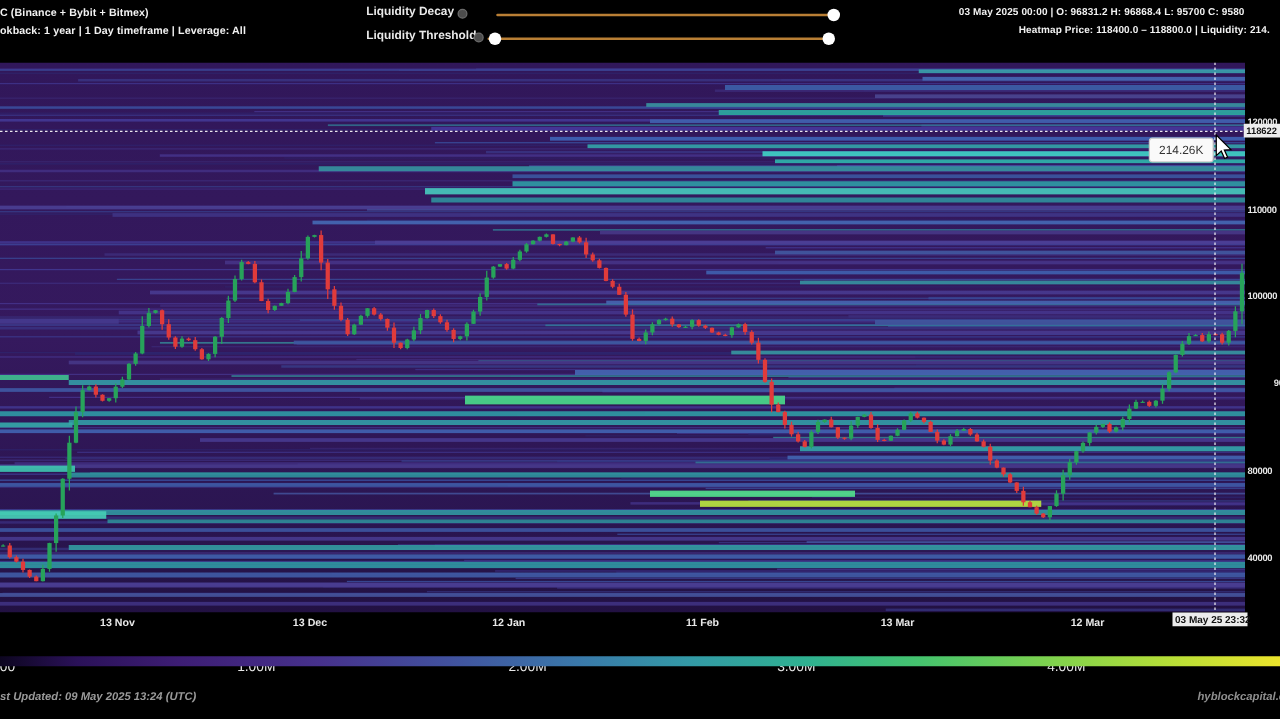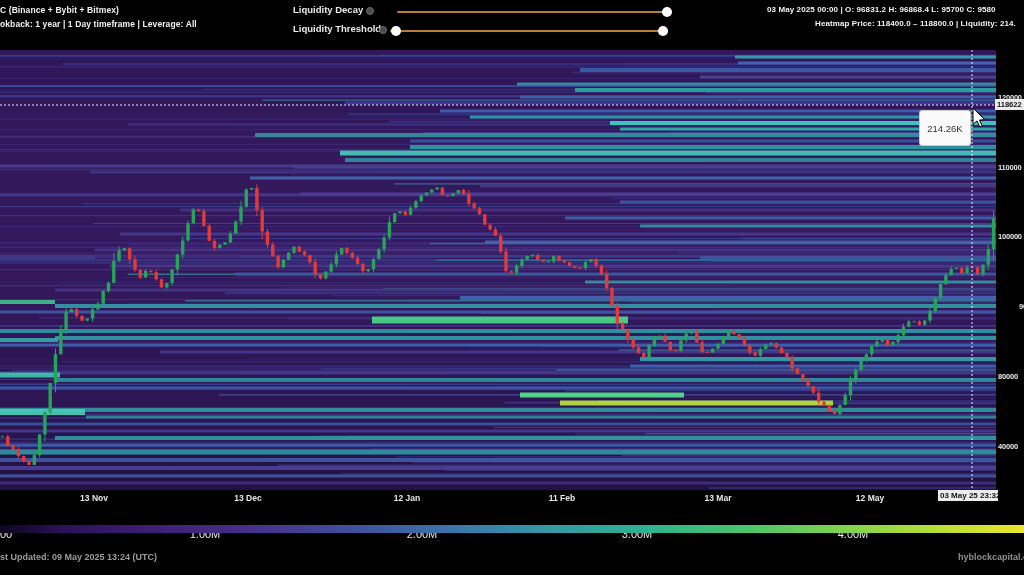--- a/index.html
+++ b/index.html
@@ -13,27 +13,27 @@
   .handle { position:absolute; top:-4px; width:10px; height:10px; border-radius:50%; background:#fff; }
   #chart-wrap { left:0; top:50px; width:996px; height:440px; }
   .y-label { position:absolute; left:998px; color:#e8e8e8; font-size:7.5px; font-weight:700;
     letter-spacing:-0.2px; white-space:nowrap; }
   .x-label { position:absolute; top:493px; color:#e8e8e8; font-size:8.5px; font-weight:700;
     transform:translateX(-50%); white-space:nowrap;margin-left:20px; }
   .cb-label { position:absolute; top:515px; color:#e8e8e8; font-size:11px; font-weight:400;
     transform:translateX(-50%); white-space:nowrap;margin-top:13px; }
   .tag { position:absolute; background:#ececec; color:#111; font-size:7.5px; font-weight:700;
     padding:1px 2px; white-space:nowrap; z-index:6; }
-  #tooltip { left:919px; top:110px; width:52px; height:36px; background:#fafafa; border:1px solid #c9c9c9;
+  #tooltip { left:919px; top:110px; width:52px; height:20px; background:#fafafa; border:1px solid #c9c9c9;
     border-radius:3px; color:#333; font-size:9.5px; font-weight:400; display:flex; align-items:center;
     justify-content:center; z-index:7; }
   #colorbar { left:0; top:525px; width:1024px; height:8px;
     background:linear-gradient(to right,#0d0620 0%,#2a1158 6%,#3d1d74 14%,#46318c 25%,#41519e 35%,
       #3a78aa 45%,#339aa6 54%,#2fb191 63%,#46c46e 72%,#7ed24e 82%,#b4de38 91%,#ece42c 100%); }
-  .foot-txt { color:#9a9a9a; font-size:9px; font-weight:700; white-space:nowrap; }
+  .foot-txt { color:#9a9a9a; font-size:9px; font-weight:700; white-space:nowrap;font-style:italic; }
 </style>
 </head>
 <body>
 
 <div class="abs hdr-txt" style="left:0; top:5px;">C (Binance + Bybit + Bitmex)</div>
 <div class="abs hdr-txt" style="left:0; top:19px;">okback: 1 year | 1 Day timeframe | Leverage: All</div>
 
 <div class="abs ctl-label" style="left:293px; top:4px;">Liquidity Decay</div>
 <div class="abs info-dot" style="left:366px; top:7px;"></div>
 <div class="abs track" id="track-0" style="left: 397px; top: 11px; width: 270px; background: rgb(185, 127, 53);">
@@ -695,21 +695,21 @@
     <div class="y-label" style="top: 302px; margin-left: 21px;">90000</div>
     <div class="y-label" style="top: 372px;">80000</div>
     <div class="y-label" style="top: 442px;">40000</div>
   </div>
 <div id="x-axis">
     <div class="x-label" style="left: 74px;">13 Nov</div>
     <div class="x-label" style="left: 228px;">13 Dec</div>
     <div class="x-label" style="left: 387px;">12 Jan</div>
     <div class="x-label" style="left: 542px;">11 Feb</div>
     <div class="x-label" style="left: 698px;">13 Mar</div>
-    <div class="x-label" style="left: 850px;">12 May</div>
+    <div class="x-label" style="left: 850px;">12 Mar</div>
   </div>
 
 <div id="cb-labels">
     <div class="cb-label" style="left: 6px;">00</div>
     <div class="cb-label" style="left: 205px;">1.00M</div>
     <div class="cb-label" style="left: 422px;">2.00M</div>
     <div class="cb-label" style="left: 637px;">3.00M</div>
     <div class="cb-label" style="left: 853px;">4.00M</div>
   </div>
 <div class="abs" id="colorbar"></div>

